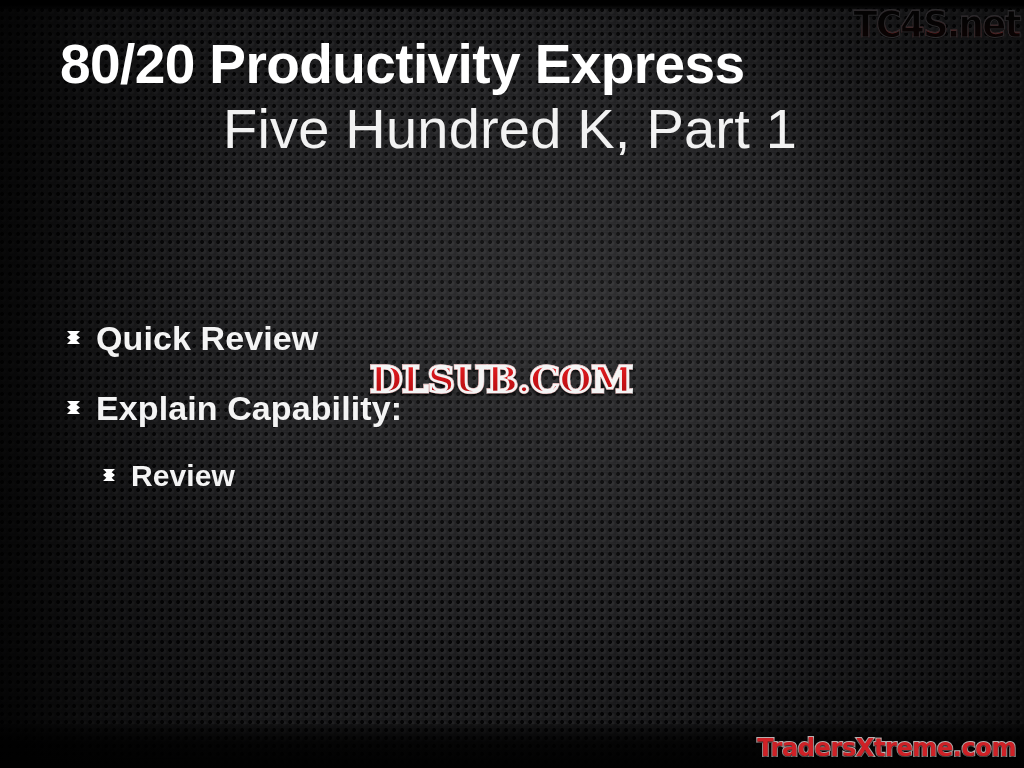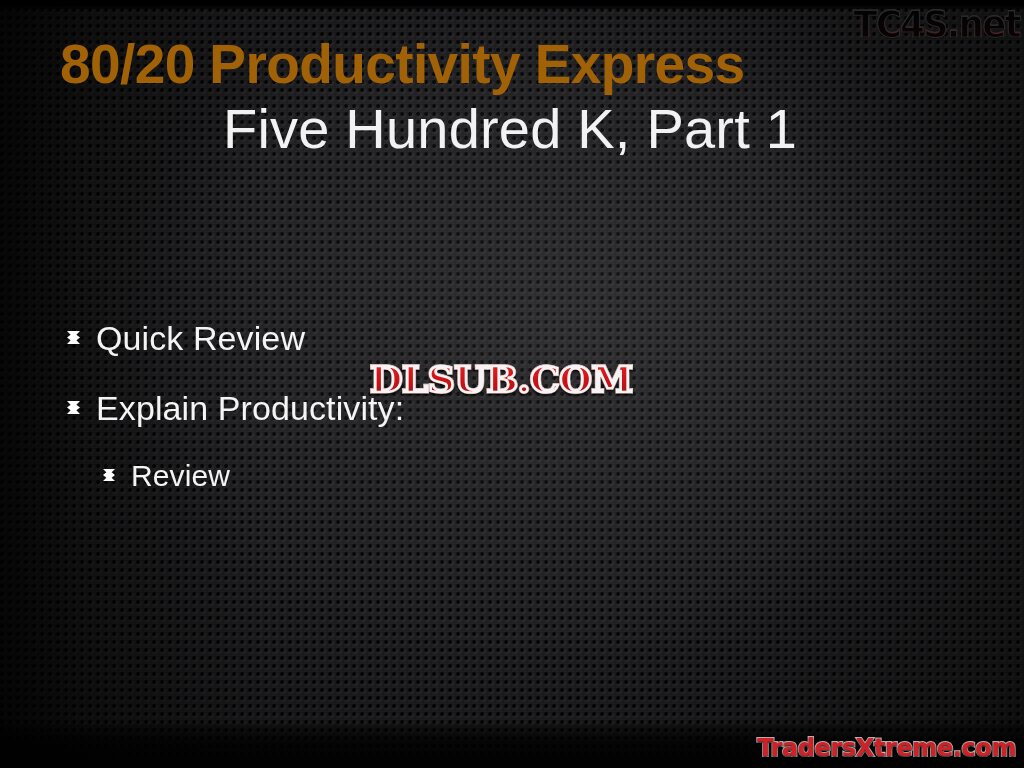--- a/index.html
+++ b/index.html
@@ -82,21 +82,21 @@
   .title-block {
     position: absolute;
     left: 60px;
     top: 36px;
     width: 900px;
   }
 
   .title-main {
     font-size: 55px;
     font-weight: 700;
-    color: #a16207;
+    color: #ffffff;
     letter-spacing: -0.6px;
     line-height: 1.02;
     margin: 0;
     white-space: nowrap;
   }
 
   .title-sub {
     font-size: 56px;
     font-weight: 300;
     color: #f2f2f2;
@@ -142,21 +142,21 @@
   }
 
   .level2 .bullet-mark { width: 12px; margin-top: 11px; margin-right: 16px; }
   .level2 .bullet-mark .glyph {
     width: 12px; height: 12px;
     clip-path: polygon(0% 0%, 100% 0%, 72% 28%, 100% 50%, 72% 72%, 100% 100%, 0% 100%, 28% 72%, 0% 50%, 28% 28%);
   }
 
   .bullet-text {
     color: #f4f4f4;
-    font-weight: 400;
+    font-weight: 700;
     letter-spacing: 0.1px;
     white-space: nowrap;
   }
 
   .level1 .bullet-text { font-size: 34px; line-height: 40px; }
   .level2 .bullet-text { font-size: 30px; line-height: 36px; }
 
   
   .wm {
     position: absolute;
@@ -267,21 +267,21 @@
       <span class="bullet-mark">
           <span class="glyph"></span>
         </span>
       <span class="bullet-text">Quick Review</span>
     </div>
 
     <div class="bullet-row level1">
       <span class="bullet-mark">
           <span class="glyph"></span>
         </span>
-      <span class="bullet-text">Explain Productivity:</span>
+      <span class="bullet-text">Explain Capability:</span>
     </div>
 
     <div class="bullet-row level2">
       <span class="bullet-mark">
           <span class="glyph"></span>
         </span>
       <span class="bullet-text">Review</span>
     </div>
 
 

